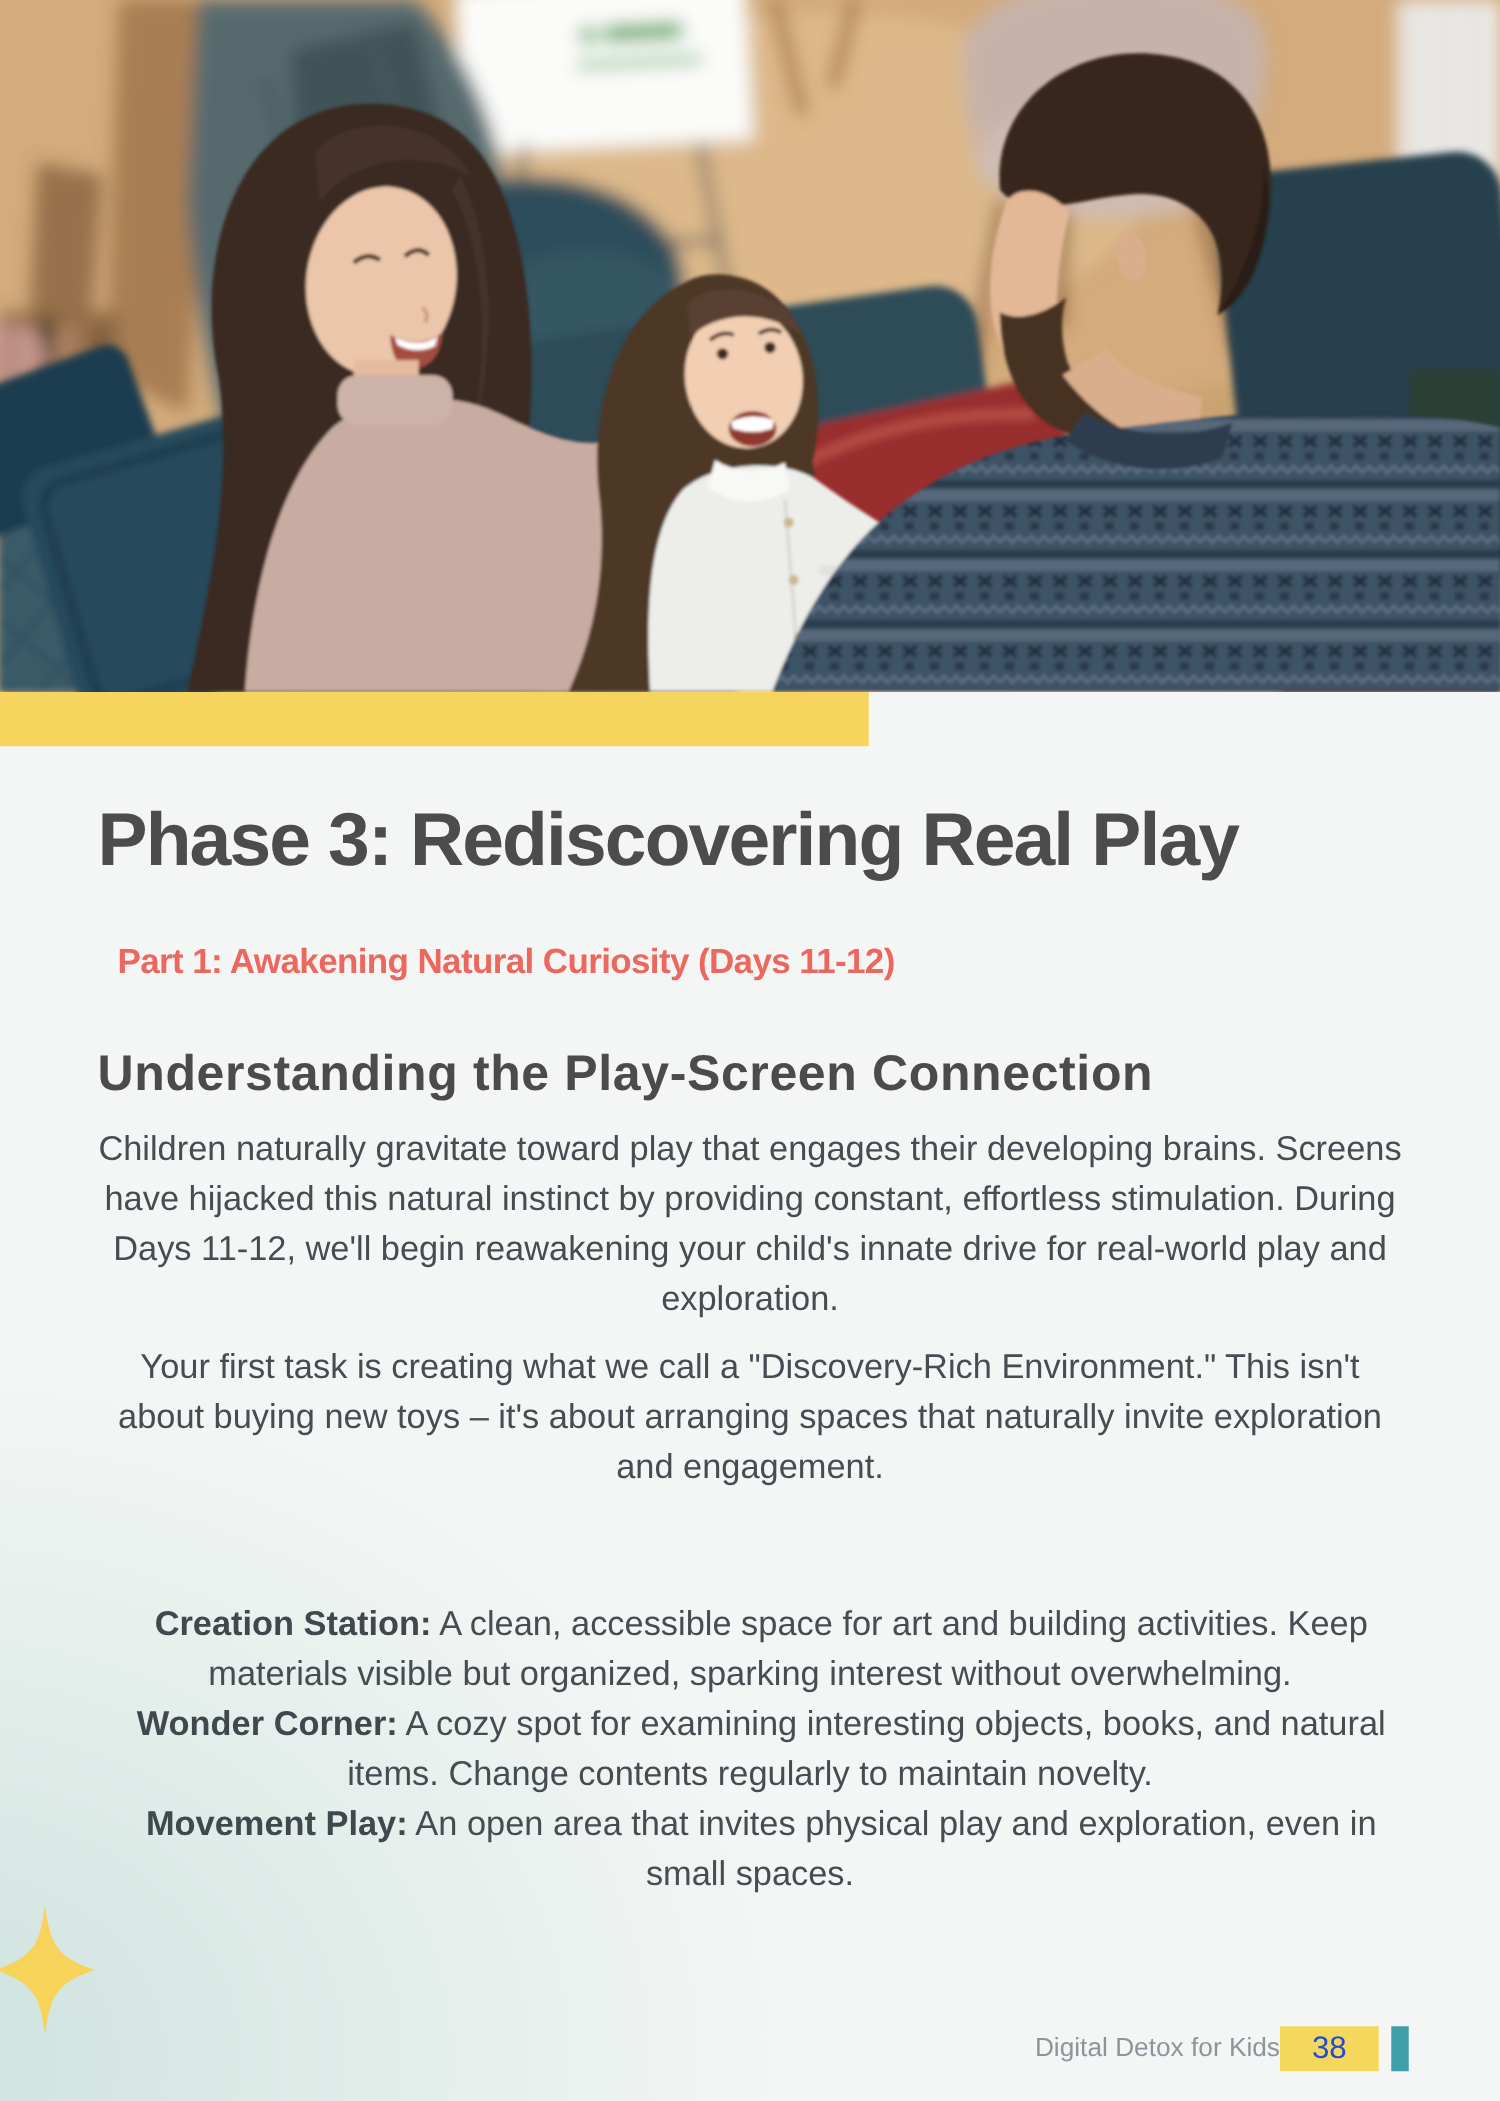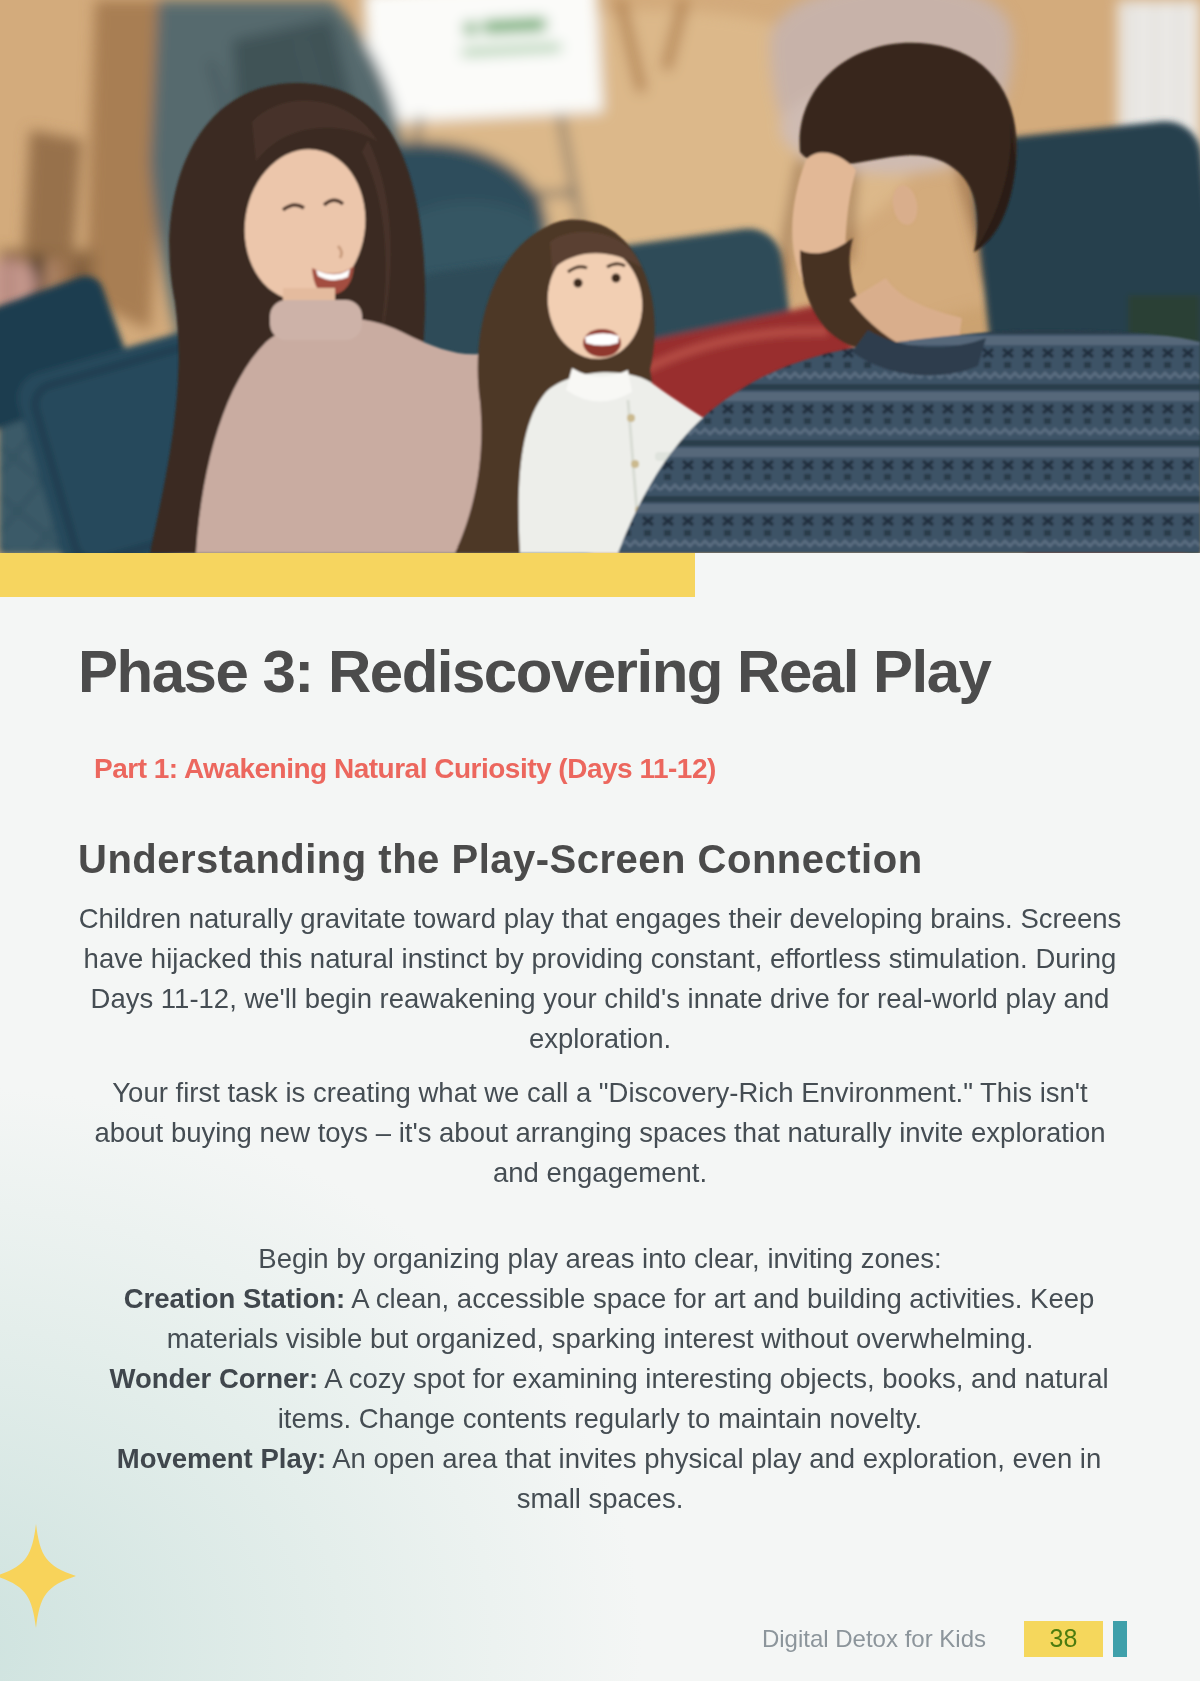--- a/index.html
+++ b/index.html
@@ -14,22 +14,22 @@
   .content { padding:0 78px; }
   h1 { margin:38px 0 0; font-size:60px; line-height:74px; letter-spacing:-1.5px; color:#4c4c4c; font-weight:bold; }
   h2 { margin:34px 16px 0; font-size:28px; line-height:52px; letter-spacing:-0.5px; color:#ec675e; font-weight:bold; }
   h3 { margin:38px 0 0; font-size:40px; line-height:52px; letter-spacing:0.5px; color:#4b4b4b; font-weight:bold; }
   h3.second { margin-top:28px; }
   p { margin:14px 0 0; font-size:27.5px; line-height:40px; color:#454d53; max-width:1080px;text-align:center; }
   p.zones { margin-top:46px; }
   p strong { font-weight:bold; color:#40474d;margin-left:18px; }
   .sparkle { position:absolute; left:-4px; top:1524px; }
   .footer { position:absolute; top:1620px; right:73px; display:flex; align-items:center; height:37px; }
-  .footer .book { font-size:24px; color:#8c959b; margin-right:38px; }
-  .page-badge { width:79px; height:36px; background:#f5d75c; display:flex; align-items:center; justify-content:center; font-size:25px; color:#4d7c0f; }
+  .footer .book { font-size:21px; color:#8c959b; }
+  .page-badge { width:79px; height:36px; background:#f5d75c; display:flex; align-items:center; justify-content:center; font-size:25px; color:#1d4ed8; }
   .teal-bar { width:14px; height:36px; background:#3fa0aa; margin-left:10px; }
 </style>
 </head>
 <body>
 
 <div class="page">
 
   <div class="hero" aria-label="Mother, young daughter and father laughing together on a dark teal couch in a bright living room">
     <svg width="1200" height="553" viewBox="0 0 1200 553">
       <defs>
@@ -191,21 +191,21 @@
   <div class="content">
     <h1>Phase 3: Rediscovering Real Play</h1>
     <h2>Part 1: Awakening Natural Curiosity (Days 11-12)</h2>
 
     <h3>Understanding the Play-Screen Connection</h3>
     <p>Children naturally gravitate toward play that engages their developing brains. Screens have hijacked this natural instinct by providing constant, effortless stimulation. During Days 11-12, we'll begin reawakening your child's innate drive for real-world play and exploration.</p>
 
     <p>Your first task is creating what we call a "Discovery-Rich Environment." This isn't about buying new toys – it's about arranging spaces that naturally invite exploration and engagement.</p>
 
     <p class="zones">
-      <span>Begin by organizing play areas into clear, inviting zones:</span><br>
+      <br>
       <strong>Creation Station:</strong><span> A clean, accessible space for art and building activities. Keep materials visible but organized, sparking interest without overwhelming.</span><br>
       <strong>Wonder Corner:</strong><span> A cozy spot for examining interesting objects, books, and natural items. Change contents regularly to maintain novelty.</span><br>
       <strong>Movement Play:</strong><span> An open area that invites physical play and exploration, even in small spaces.</span>
     </p>
   </div>
 
   <svg class="sparkle" width="84" height="106" viewBox="0 0 84 106">
     <path d="M40,0 C44,32 50,42 80,52 C50,62 44,72 40,104 C36,72 30,62 0,52 C30,42 36,32 40,0 Z" fill="#f8d35a"></path>
   </svg>
 

